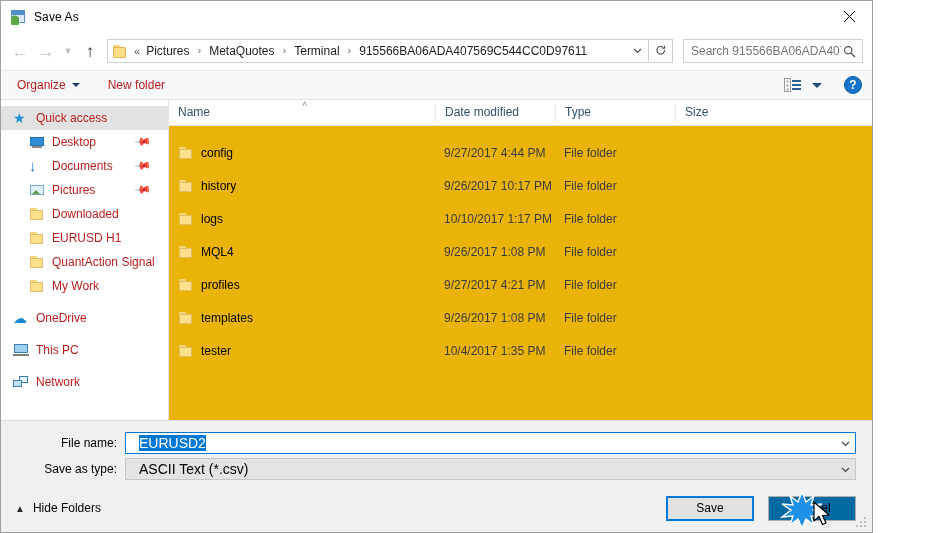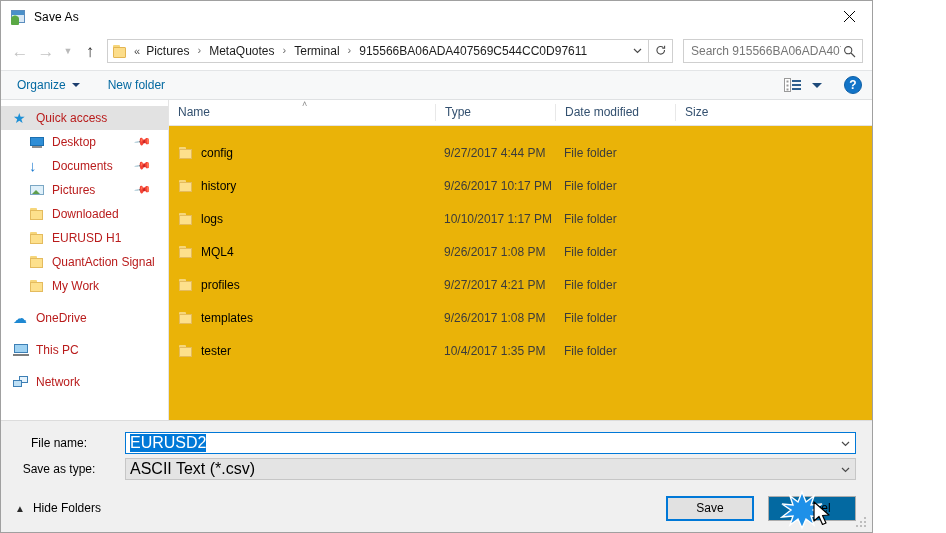--- a/index.html
+++ b/index.html
@@ -191,21 +191,21 @@
     border-top: 1px solid #e3e5e7;
     border-bottom: 1px solid #dfe1e3;
     display: flex;
     align-items: center;
     padding: 0 10px 0 16px;
     box-sizing: border-box;
     flex: 0 0 auto;
   }
   .tb-item {
     font-size: 12px;
-    color: #0369a1;
+    color: #b91c1c;
     display: flex;
     align-items: center;
     margin-right: 28px;
     white-space: nowrap;
   }
   .tb-caret {
     margin-left: 6px;
     width: 0; height: 0;
     border-left: 4px solid transparent;
     border-right: 4px solid transparent;
@@ -433,21 +433,21 @@
   }
   .field-row {
     display: flex;
     align-items: center;
     height: 22px;
     margin-bottom: 4px;
     padding-right: 16px;
   }
   .field-label {
     width: 124px;
-    text-align: center;
+    text-align: right;
     padding-right: 8px;
     font-size: 12px;
     color: #000;
     box-sizing: border-box;
     flex: 0 0 auto;
   }
   .combo {
     flex: 1 1 auto;
     height: 22px;
     display: flex;
@@ -456,22 +456,22 @@
     background: #fff;
     border: 1px solid #0078d7;
     min-width: 0;
   }
   .combo.disabled {
     background: #e4e4e4;
     border: 1px solid #c6c6c6;
   }
   .combo .val {
     flex: 1 1 auto;
-    font-size: 16px;
-    padding-left: 4px;
+    font-size: 14px;
+    padding-left: 13px;
     color: #000;
     white-space: nowrap;
     overflow: hidden;
   }
   .combo .val .sel {
     background: #0078d7;
     color: #fff;
     padding: 1px 0 2px 0;
   }
   .combo .drop {
@@ -733,22 +733,22 @@
             <i class="m2"></i>
             <i class="m1"></i>
           </span>
         <span class="sb-label">Network</span>
       </div>
     </div>
 
     <div class="filepane">
       <div class="colhead">
         <div class="col col-name">Name</div>
+        <div class="col col-date">Date modified</div>
         <div class="col col-type">Type</div>
-        <div class="col col-date">Date modified</div>
         <div class="col col-size">Size</div>
         <div class="sort-caret">˄</div>
       </div>
 
       <div class="rows">
 
         <div class="frow">
           <div class="fc fc-name">
             <span class="fi ico-folder">
                 <i class="tab"></i>

